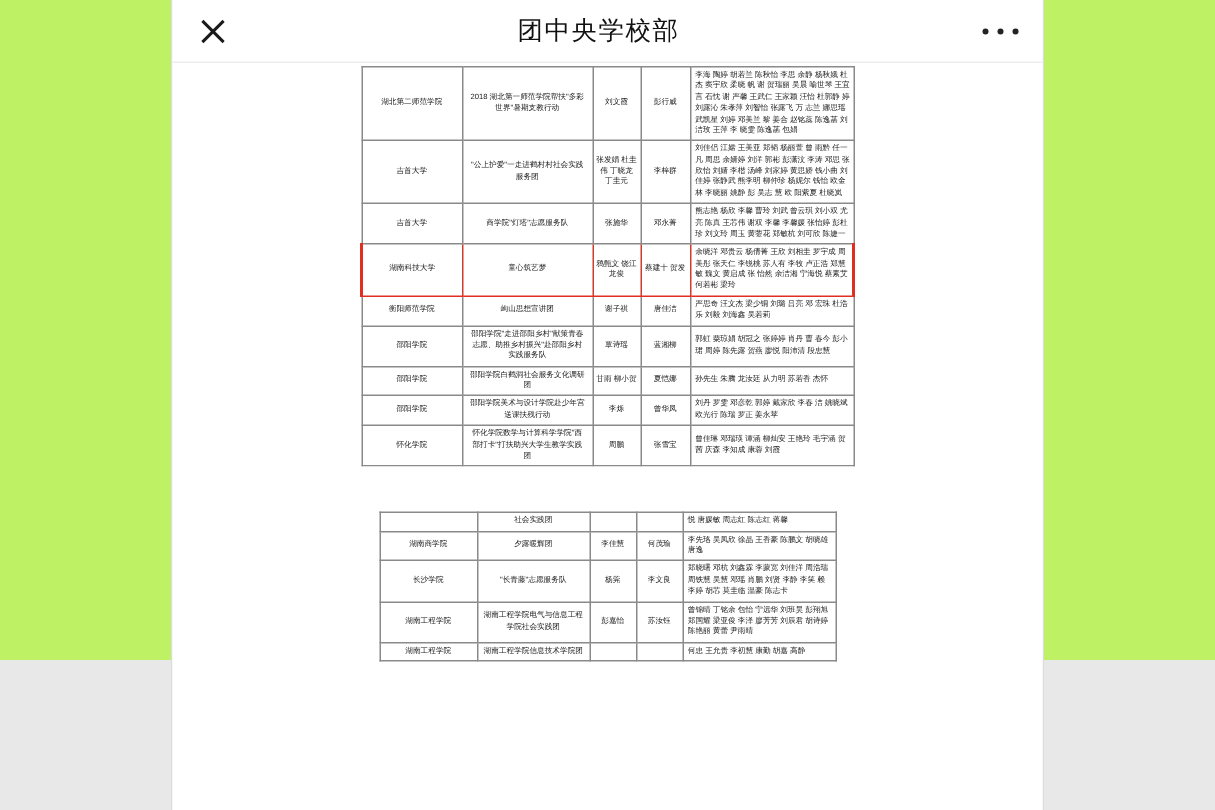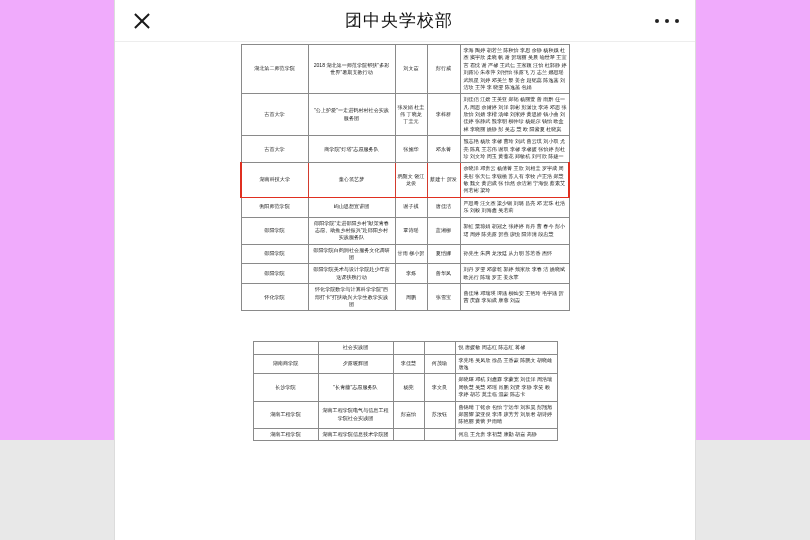--- a/index.html
+++ b/index.html
@@ -10,21 +10,21 @@
   body {
     width: 810px;
     height: 540px;
     overflow: hidden;
     font-family: "Liberation Sans", sans-serif;
   }
   .screen {
     position: relative;
     width: 810px;
     height: 440px;
-    background: #f0abfc;
+    background: #bef264;
     display: flex;
     justify-content: center;
   }
   .app-window {
     position: relative;
     width: 580px;
     height: 540px;
     background: #ffffff;
     display: flex;
     flex-direction: column;

